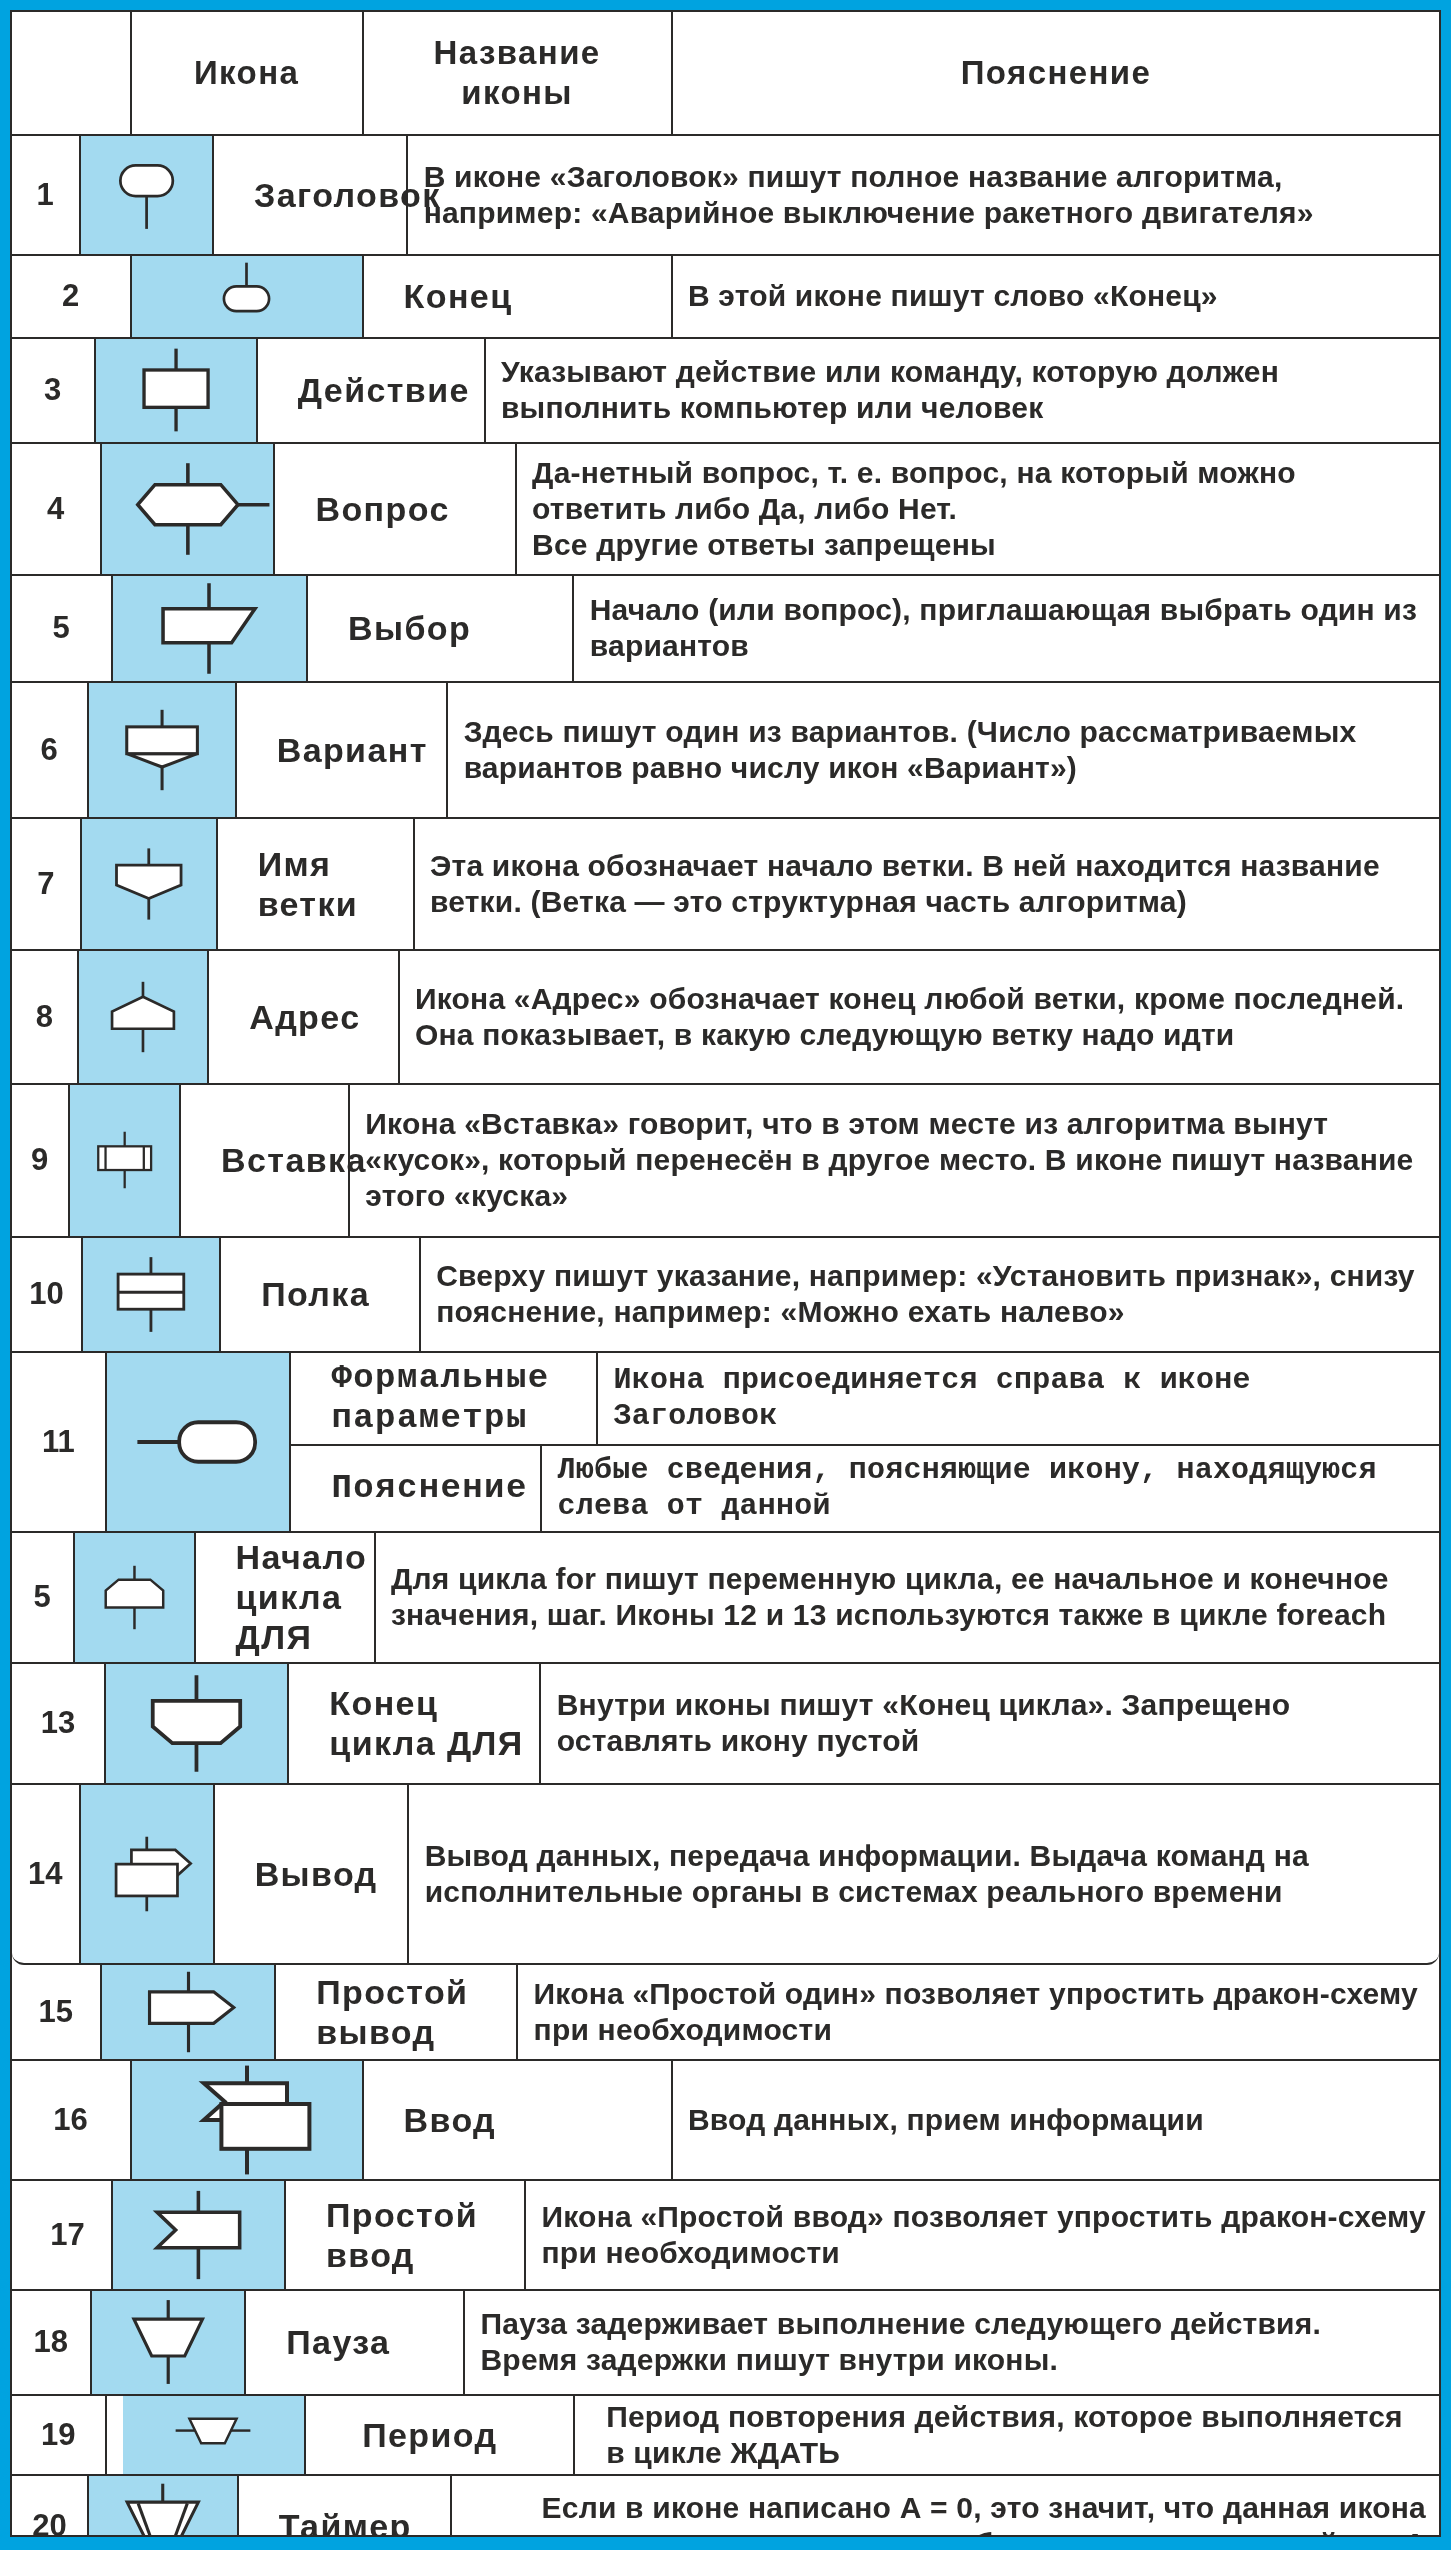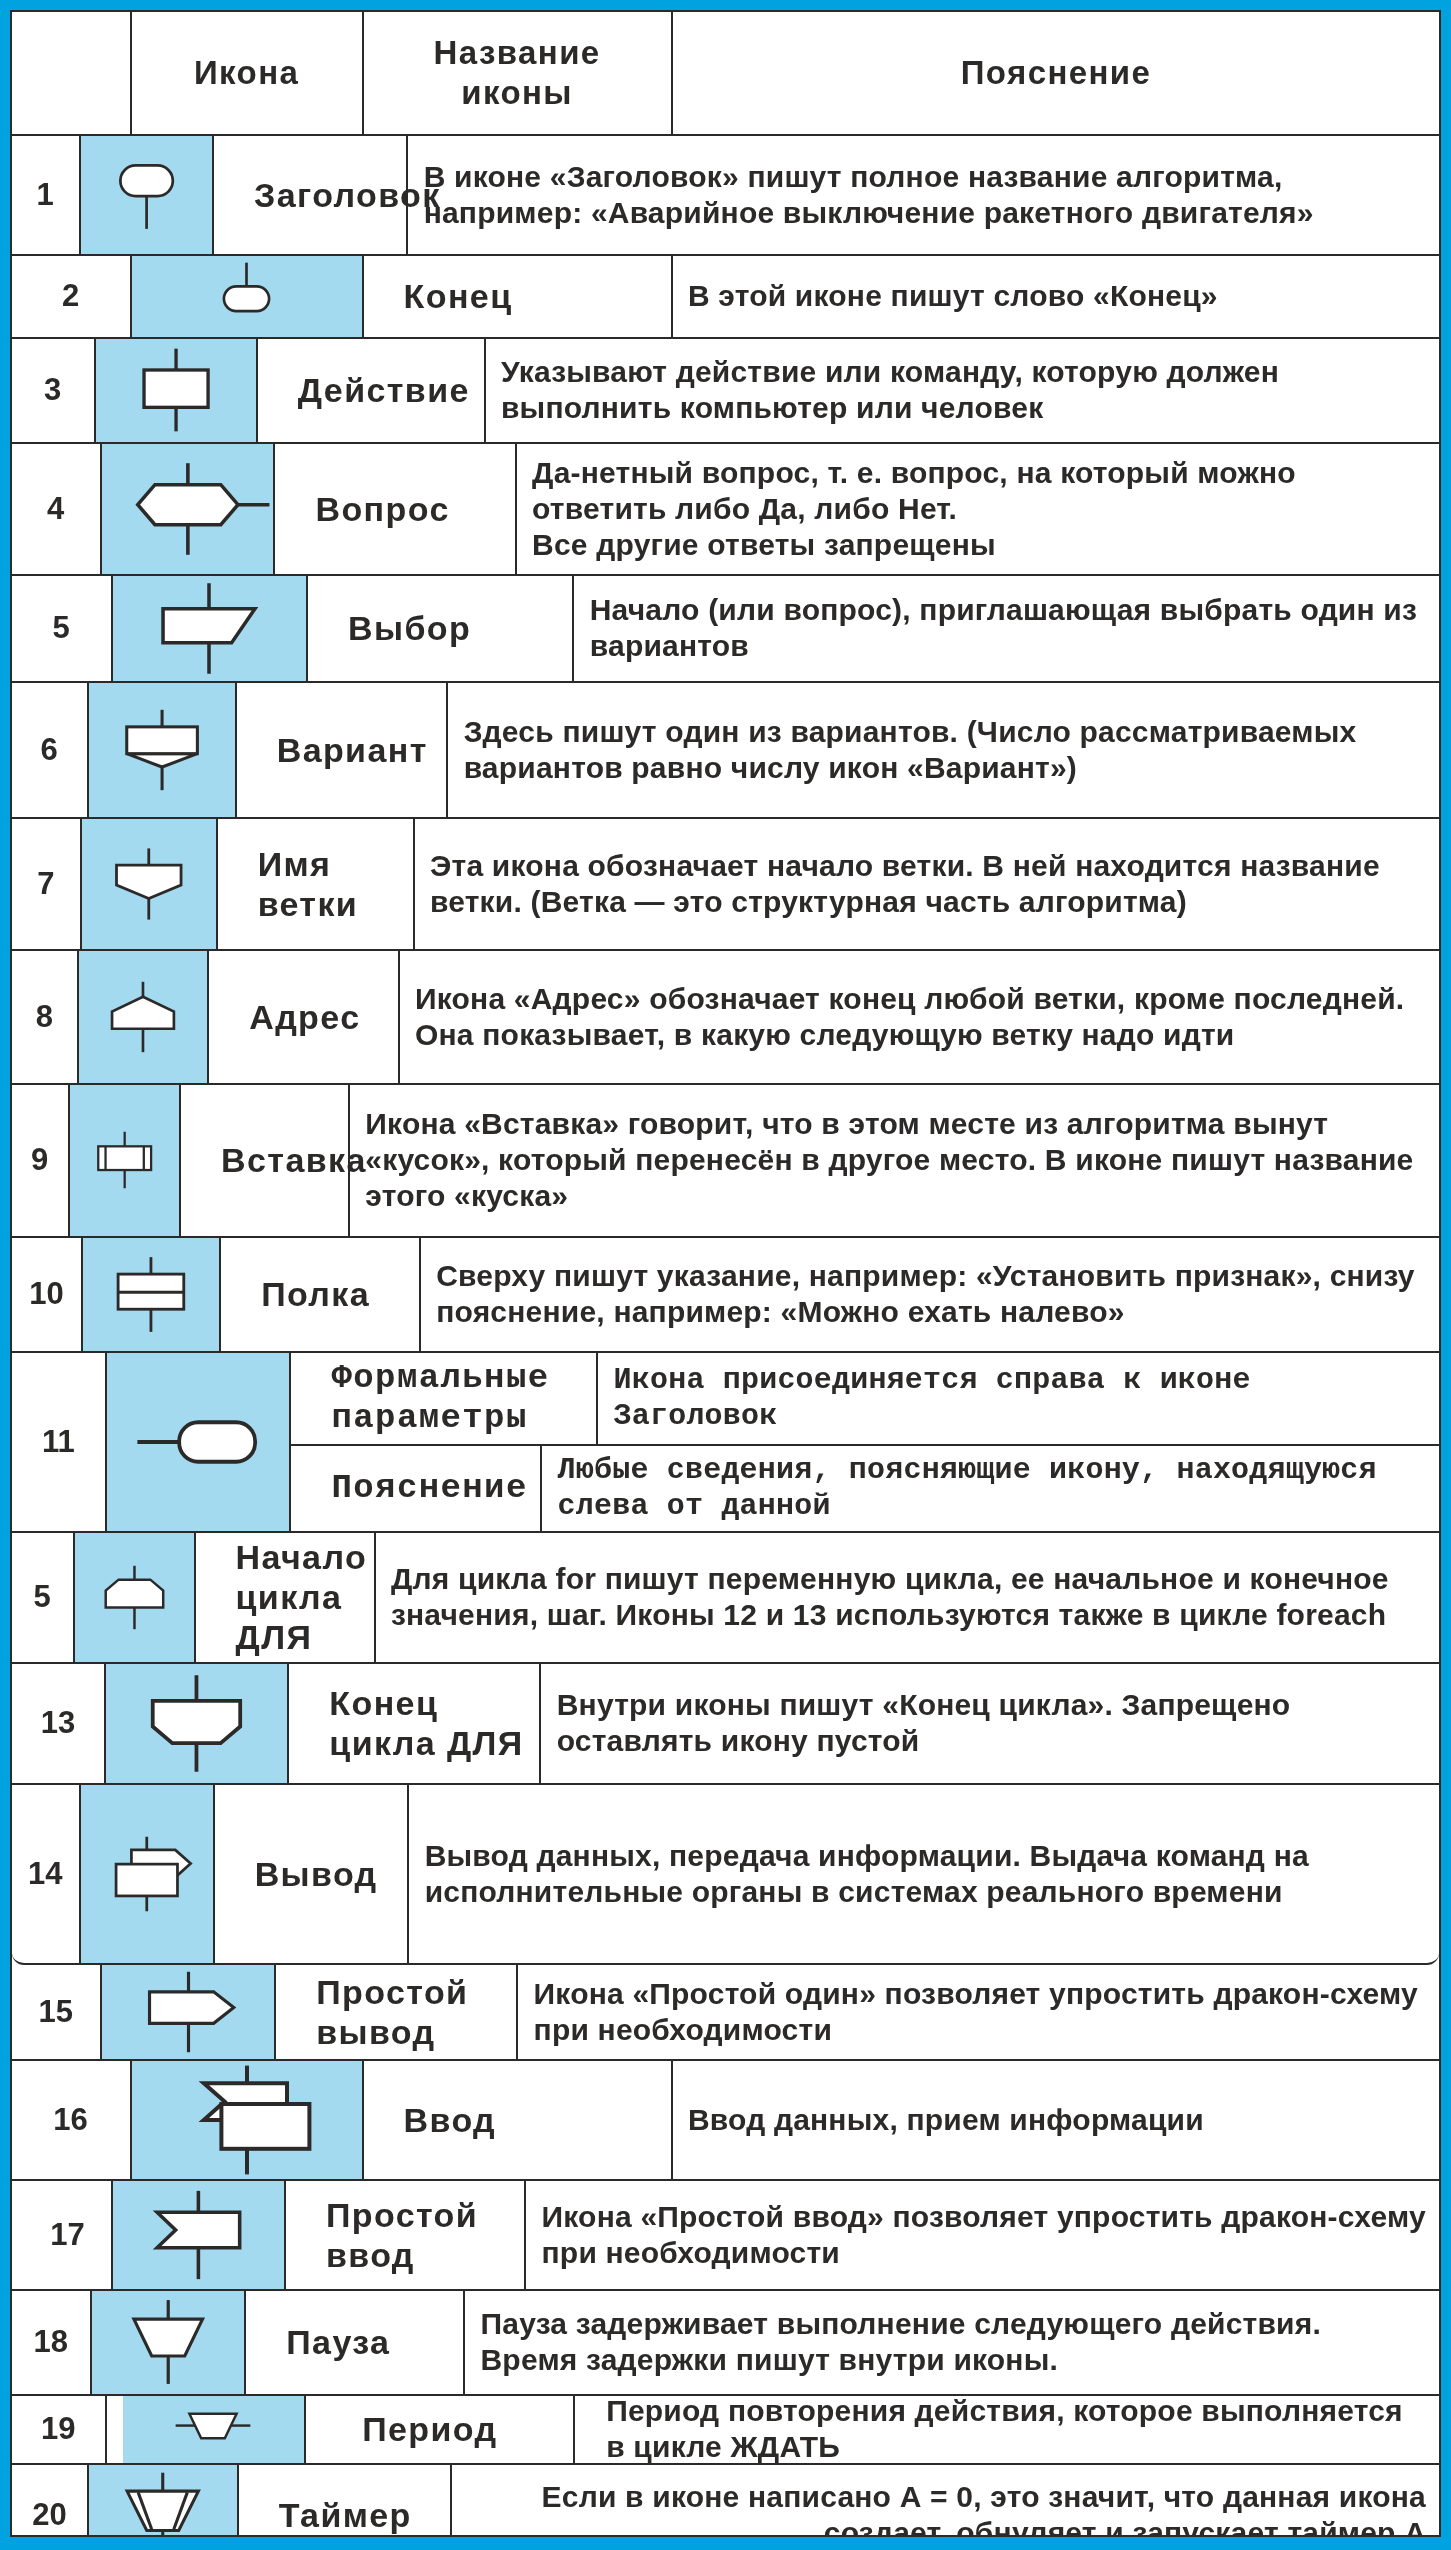--- a/index.html
+++ b/index.html
@@ -348,21 +348,21 @@
         <div class="cell c2">
           <svg viewBox="0 0 240 140" width="167" height="98" class="icon-svg" fill="none">
             <line x1="120" y1="4" x2="120" y2="34"></line>
             <line x1="120" y1="92" x2="120" y2="136"></line>
             <polygon points="66,34 174,34 146,92 94,92" fill="#fff"></polygon>
           </svg>
         </div>
         <div class="cell c3">Пауза</div>
         <div class="cell c4">Пауза задерживает выполнение следующего действия. Время задержки пишут внутри иконы.</div>
       </div>
-      <div class="row" style="height: 69px; gap: 16px;">
+      <div class="row" style="height: 80px; gap: 16px;">
         <div class="cell c1">19</div>
         <div class="cell c2">
           <svg viewBox="0 0 240 140" width="118" height="69" class="icon-svg" fill="none">
             <line x1="44" y1="62" x2="84" y2="62"></line>
             <line x1="156" y1="62" x2="196" y2="62"></line>
             <polygon points="72,38 168,38 144,88 96,88" fill="#fff"></polygon>
           </svg>
         </div>
         <div class="cell c3">Период</div>
         <div class="cell c4">Период повторения действия, которое выполняется в цикле ЖДАТЬ</div>

